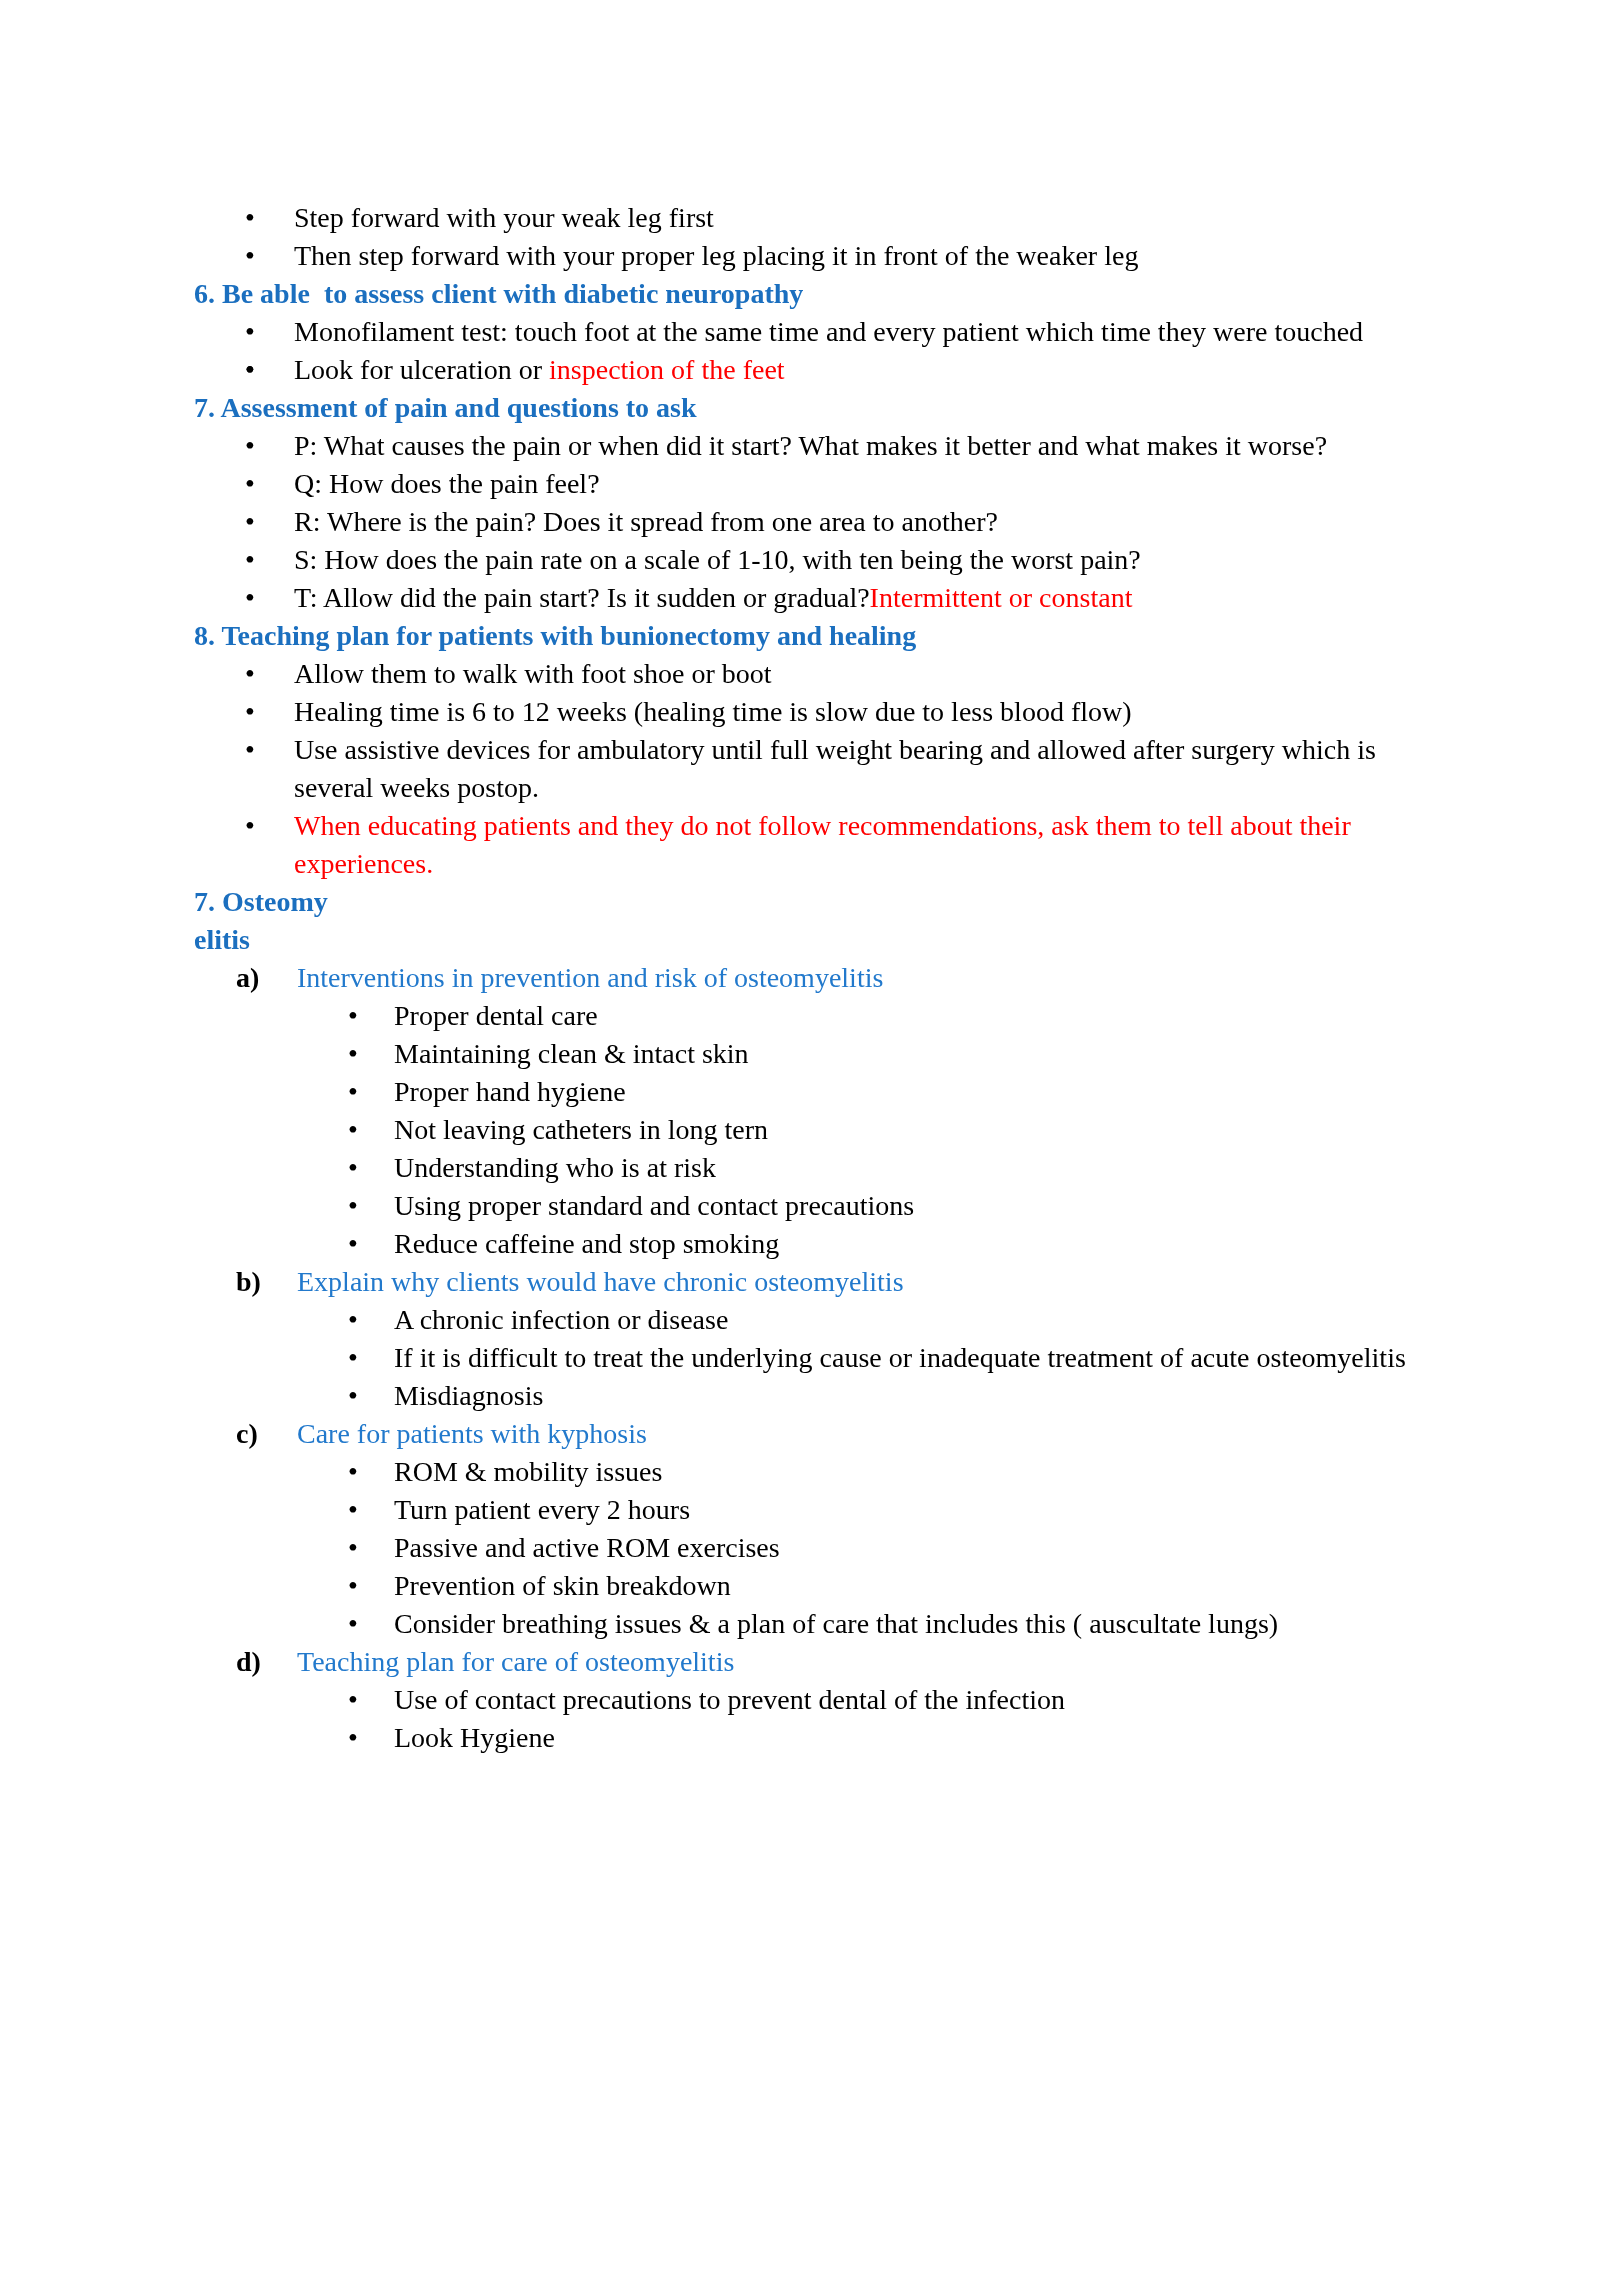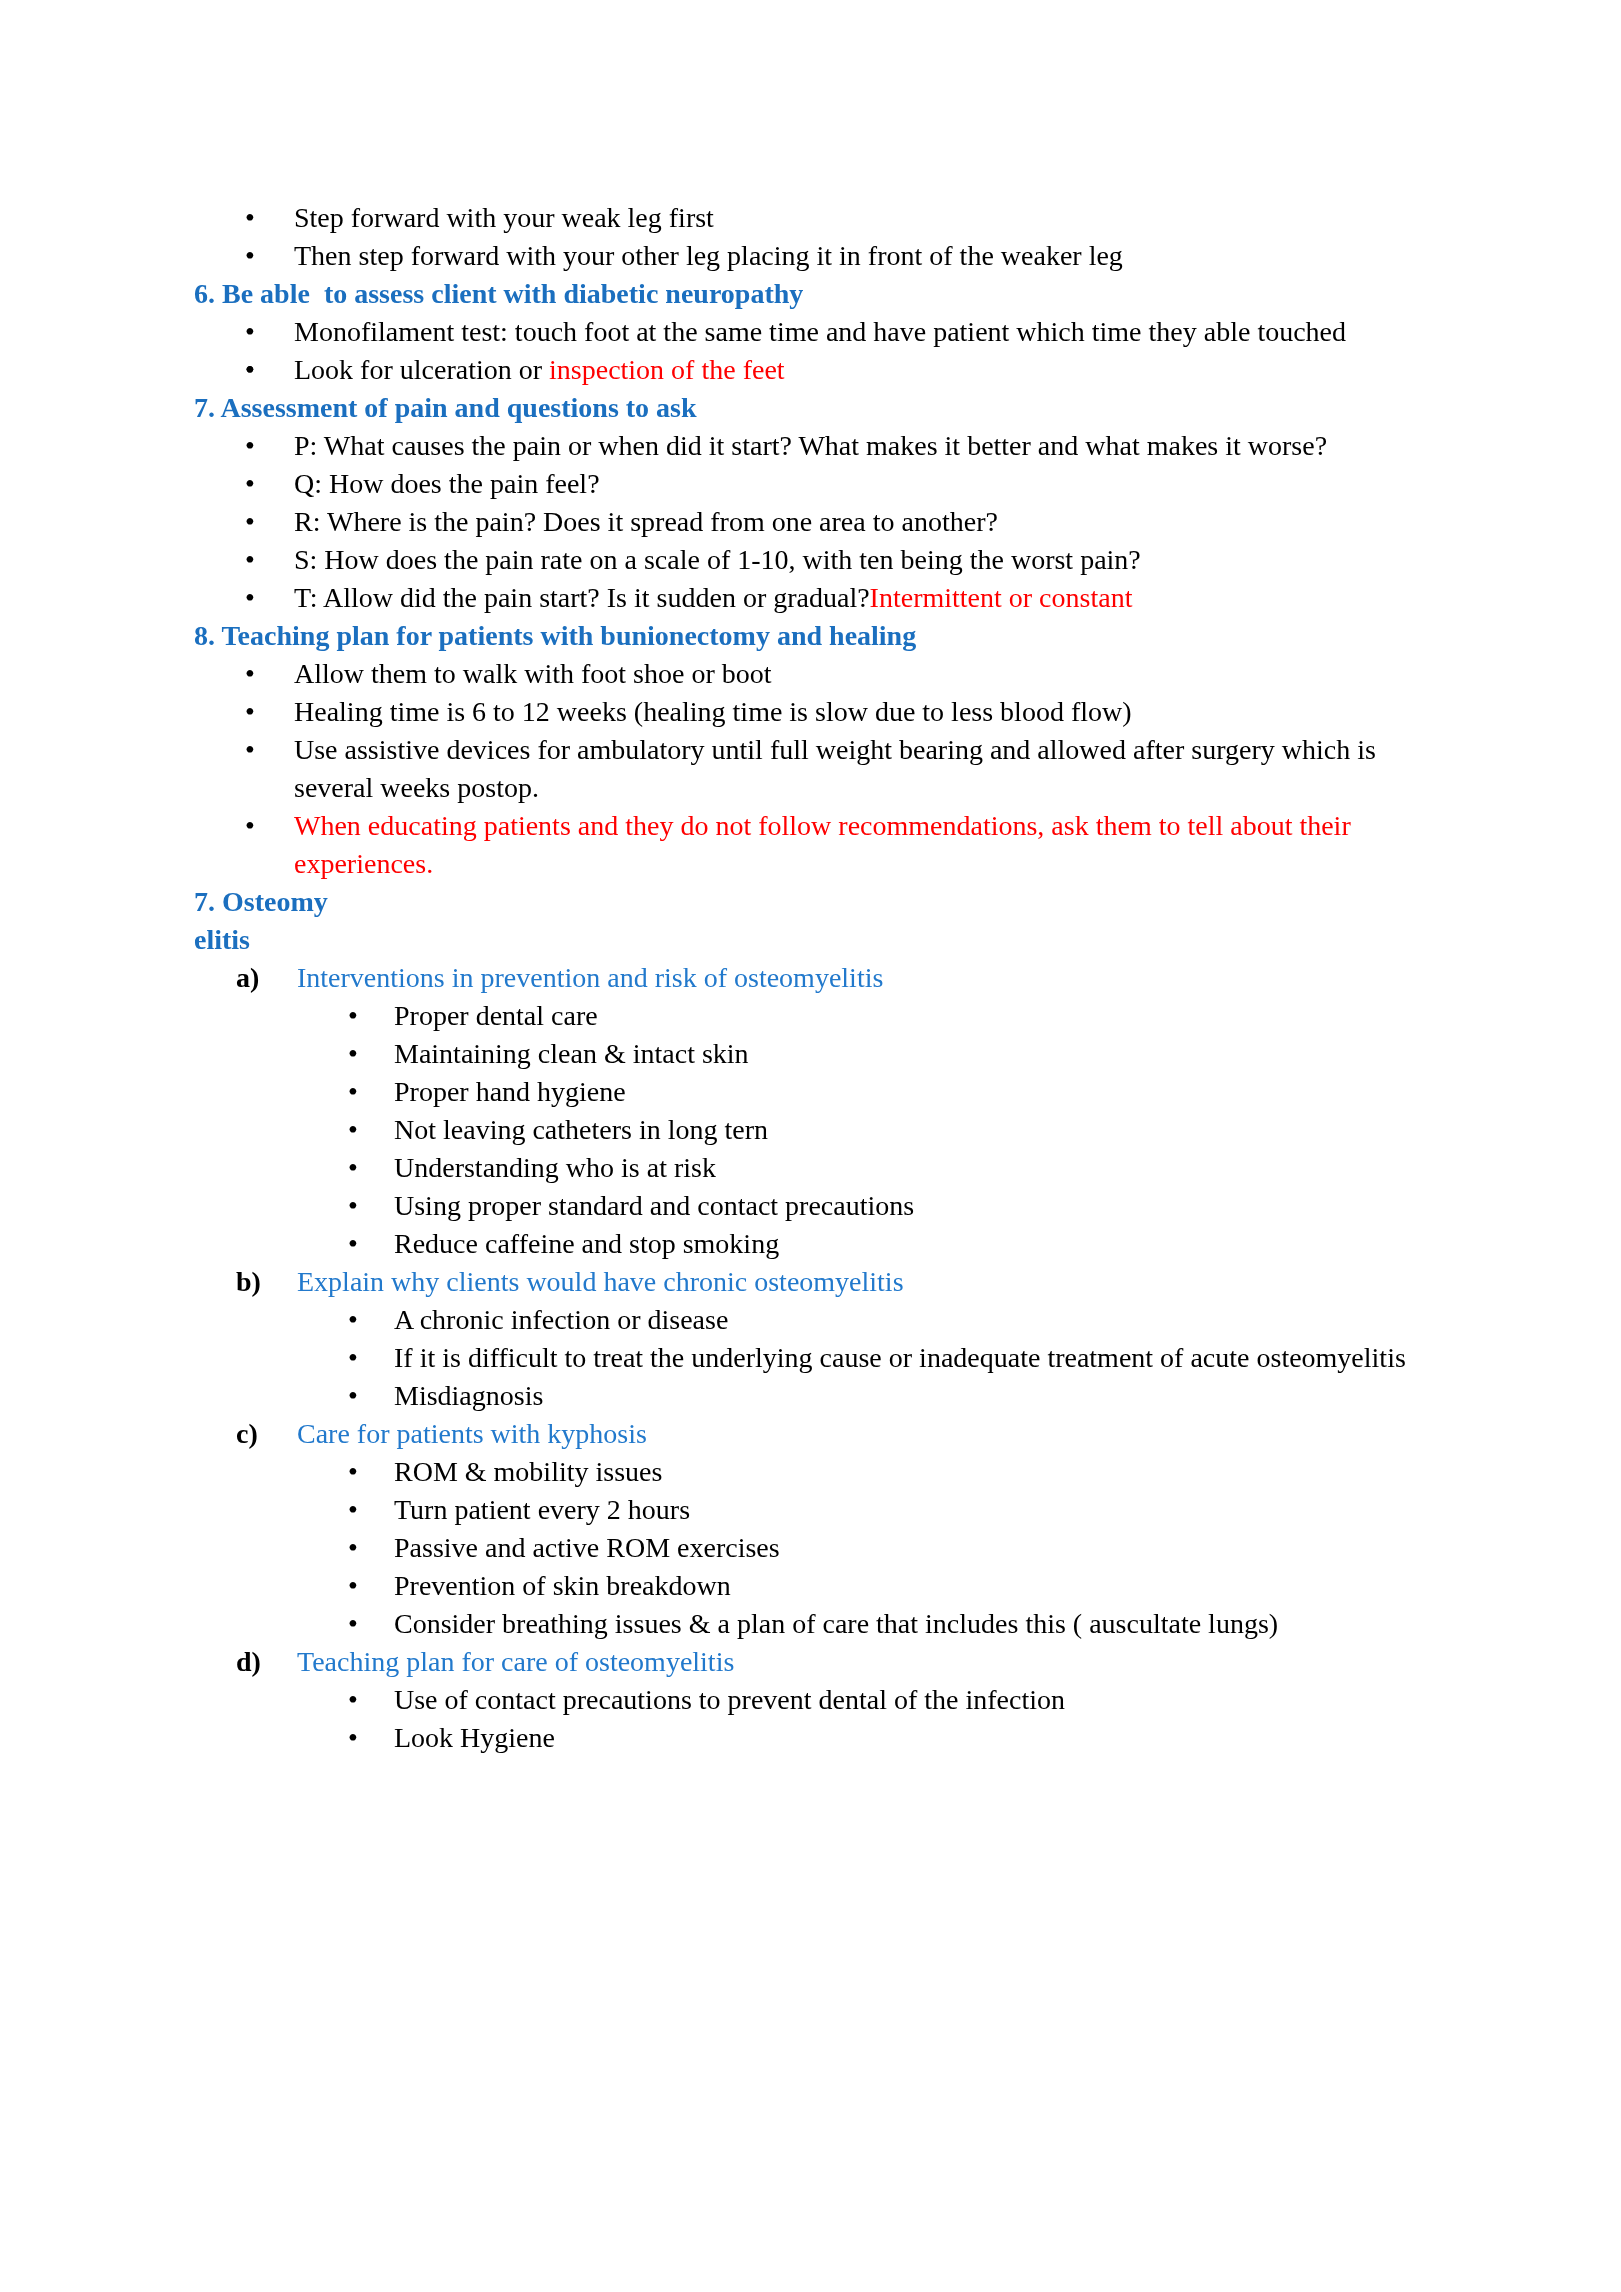--- a/index.html
+++ b/index.html
@@ -40,27 +40,27 @@
 <body style="background: rgb(255, 255, 255);">
 
 <div class="doc">
 
   <div class="li1">
     <span class="mk">•</span>
     <span class="tx">Step forward with your weak leg first</span>
   </div>
   <div class="li1">
     <span class="mk">•</span>
-    <span class="tx">Then step forward with your other leg placing it in front of the weaker leg</span>
+    <span class="tx">Then step forward with your proper leg placing it in front of the weaker leg</span>
   </div>
 
   <div class="h">6. Be able  to assess client with diabetic neuropathy</div>
   <div class="li1">
     <span class="mk">•</span>
-    <span class="tx">Monofilament test: touch foot at the same time and have patient which time they able touched</span>
+    <span class="tx">Monofilament test: touch foot at the same time and every patient which time they were touched</span>
   </div>
   <div class="li1">
     <span class="mk">•</span>
   </div>
   <div class="li1">
     <span class="mk">•</span>
     <span class="tx"><span>Look for ulceration or </span><span class="red">inspection of the feet</span></span>
   </div>
 
   <div class="h">7. Assessment of pain and questions to ask</div>

